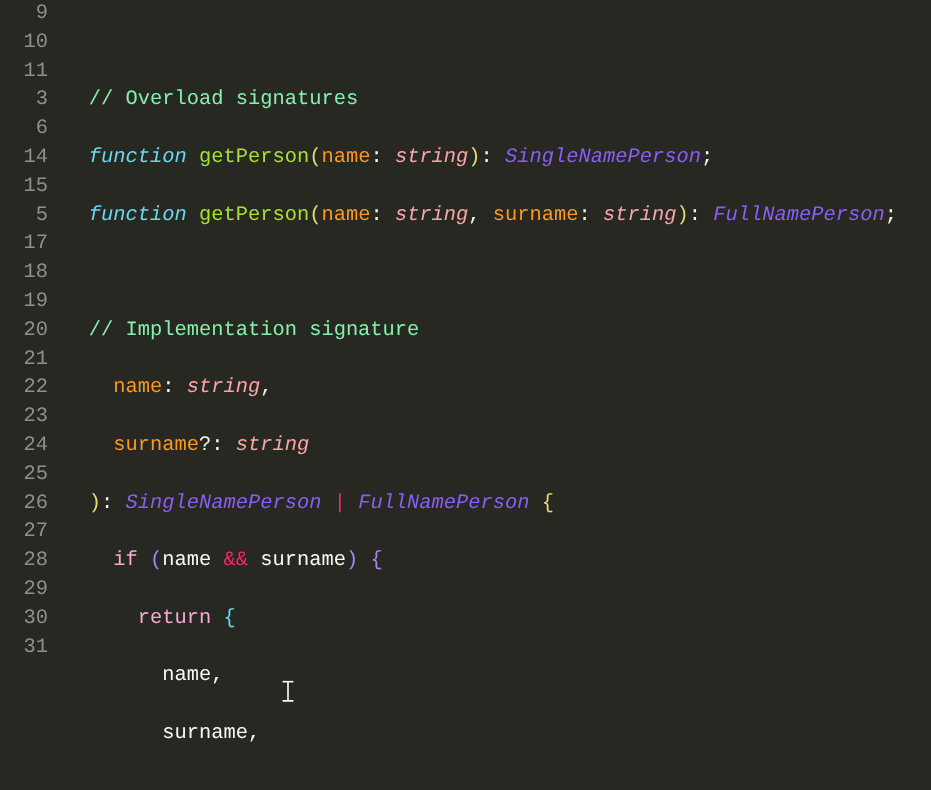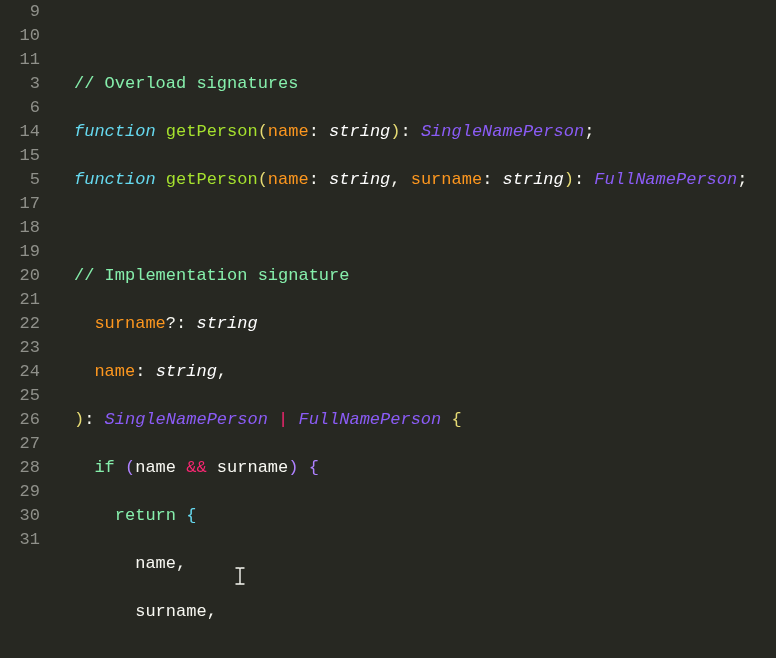--- a/index.html
+++ b/index.html
@@ -36,23 +36,23 @@
     white-space: pre;
     color: #f8f8f2;
   }
   .line {
     height: 24px;
     display: block;
   }
   
   .cmt   { color: #86efac; }
   .kw    { color: #66d9ef; font-style: italic; text-align: center; }
-  .kw2   { color: #86efac; margin-top: 23px; }
+  .kw2   { color: #f9a8d4; margin-top: 23px; }
   .fn    { color: #a6e22e; }
-  .ty    { color: #ffffff; font-style: italic; }
+  .ty    { color: #fca5a5; font-style: italic; }
   .ty2   { color: #8b5cf6; font-style: italic; }
   .pn    { color: #fd971f; }
   .pu    { color: #f8f8f2; }
   .op    { color: #f92672; }
   .br1   { color: #e6db74; } 
   .br2   { color: #ae81ff; } 
   .br3   { color: #66d9ef; } 
   .cursor-ibeam {
     position: absolute;
     left: 180px;
@@ -93,22 +93,22 @@
     <div>31</div>
   </div>
 
   <div class="code">
 <span class="line"></span>
 <span class="line"><span class="cmt">// Overload signatures</span></span>
 <span class="line"><span class="kw">function</span> <span class="fn">getPerson</span><span class="br1">(</span><span class="pn">name</span><span class="pu">:</span> <span class="ty">string</span><span class="br1">)</span><span class="pu">:</span> <span class="ty2">SingleNamePerson</span><span class="pu">;</span></span>
 <span class="line"><span class="kw">function</span> <span class="fn">getPerson</span><span class="br1">(</span><span class="pn">name</span><span class="pu">:</span> <span class="ty">string</span><span class="pu">,</span> <span class="pn">surname</span><span class="pu">:</span> <span class="ty">string</span><span class="br1">)</span><span class="pu">:</span> <span class="ty2">FullNamePerson</span><span class="pu">;</span></span>
 <span class="line"></span>
 <span class="line"><span class="cmt">// Implementation signature</span></span>
+<span class="line">  <span class="pn">name</span><span class="pu">:</span> <span class="ty">string</span><span class="pu">,</span></span>
 <span class="line">  <span class="pn">surname</span><span class="pu">?</span><span class="pu">:</span> <span class="ty">string</span></span>
-<span class="line">  <span class="pn">name</span><span class="pu">:</span> <span class="ty">string</span><span class="pu">,</span></span>
 <span class="line"><span class="br1">)</span><span class="pu">:</span> <span class="ty2">SingleNamePerson</span> <span class="op">|</span> <span class="ty2">FullNamePerson</span> <span class="br1">{</span></span>
 <span class="line">  <span class="kw2">if</span> <span class="br2">(</span><span class="pu">name</span> <span class="op">&amp;&amp;</span> <span class="pu">surname</span><span class="br2">)</span> <span class="br2">{</span></span>
 <span class="line">    <span class="kw2">return</span> <span class="br3">{</span></span>
 <span class="line">      <span class="pu">name</span><span class="pu">,</span></span>
 <span class="line">      <span class="pu">surname</span><span class="pu">,</span></span>
 
 
 
 
 

